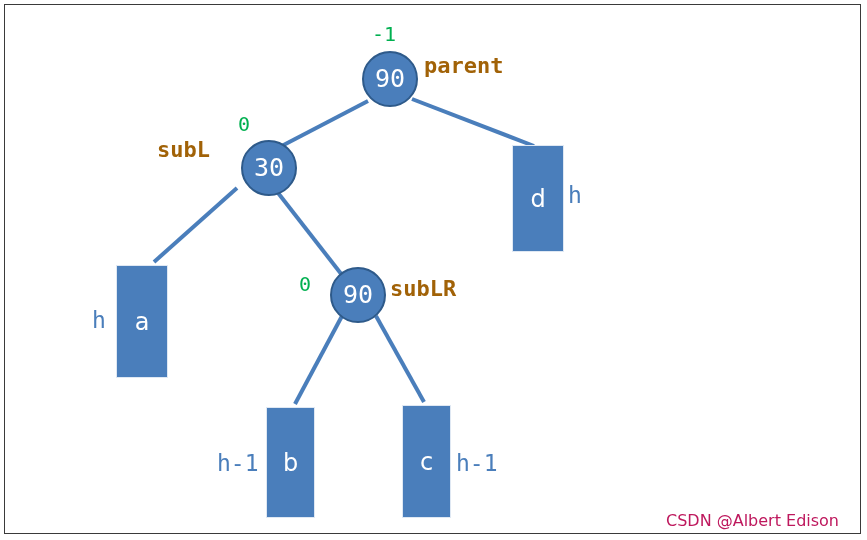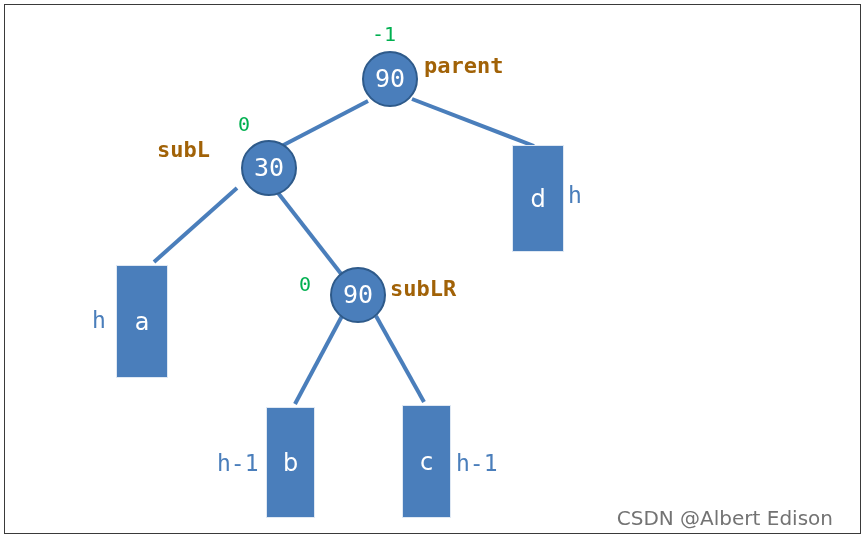--- a/index.html
+++ b/index.html
@@ -76,25 +76,25 @@
   }
   .hlab {
     position: absolute;
     color: #4a7ebb;
     font-family: "DejaVu Sans Mono", monospace;
     font-size: 23px;
     white-space: nowrap;
   }
   #watermark {
     position: absolute;
-    right: 34px;
+    right: 28px;
     bottom: 10px;
-    color: #737373;
+    color: #be185d;
     font-family: "DejaVu Sans", sans-serif;
-    font-size: 20px;
+    font-size: 16px;
     white-space: nowrap;
   }
 </style>
 </head>
 <body>
 
 <div id="canvas">
   <div id="frame"></div>
 
   <svg id="edges" viewBox="0 0 867 540">

